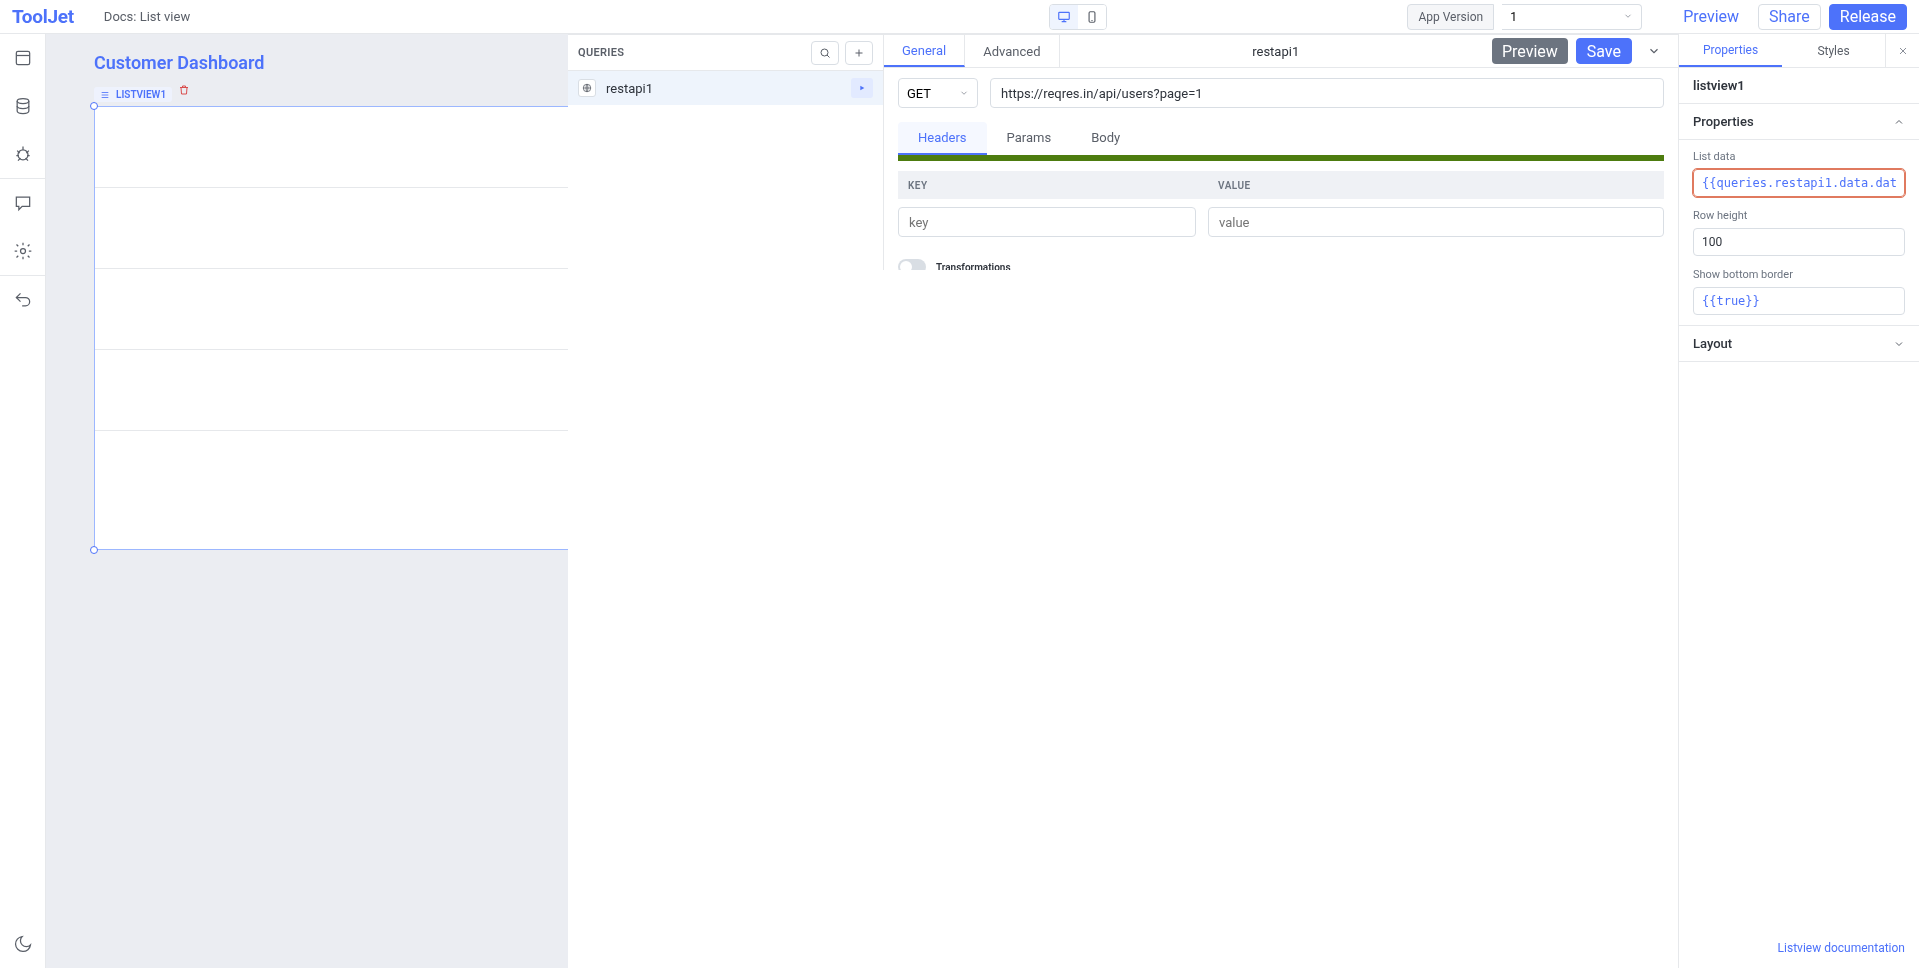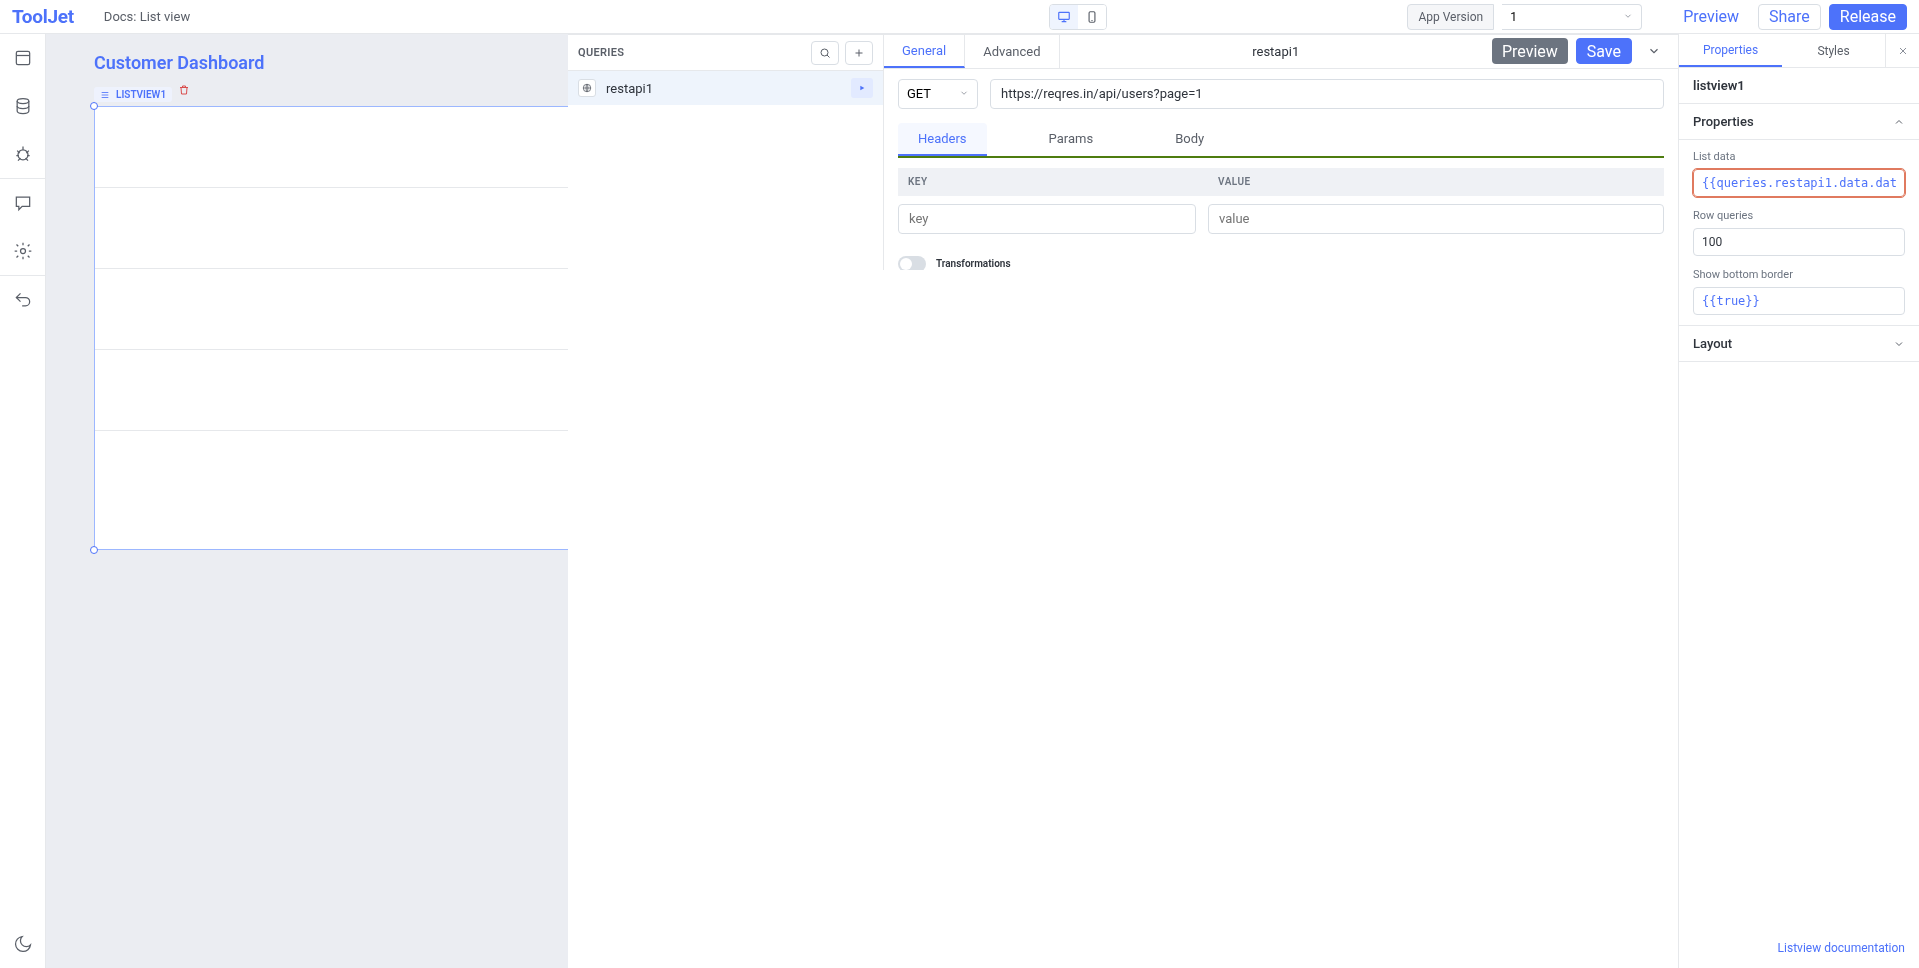--- a/index.html
+++ b/index.html
@@ -75,21 +75,21 @@
 .q-actions { display: flex; align-items: center; gap: 8px; padding-right: 10px; }
 .btn-dark { background: #6c7480; color: #fff; border: none; }
 .chev-btn { width: 28px; height: 26px; display:flex;align-items:center;justify-content:center;cursor:pointer;}
 .chev-btn svg{width:14px;height:14px;stroke:#5a5f68;}
 
 .q-body { padding: 10px 14px; overflow: auto; }
 .q-row1 { display: flex; gap: 12px; }
 .method-sel { width: 80px; height: 30px; border: 1px solid #d9dee4; border-radius: 4px; font-size: 13px; padding: 0 8px; display:flex;align-items:center;justify-content:space-between; background:#fff;}
 .url-input { flex: 1; height: 30px; border: 1px solid #d9dee4; border-radius: 4px; font-size: 13px; padding: 0 10px; color:#2f343c;}
 
-.sub-tabs { display: flex; margin-top: 14px; border-bottom: 2px solid #4d7c0f; gap: 42px; }
+.sub-tabs { display: flex; margin-top: 14px; border-bottom: 6px solid #4d7c0f; }
 .sub-tab { padding: 8px 20px; font-size: 13px; color: #5a5f68; cursor: pointer; }
 .sub-tab.active { color: #4d72fa; border-bottom: 2px solid #4d72fa; background:#f5f8ff; border-radius:4px 4px 0 0;}
 .kv-head { display: flex; background: #eff1f5; height: 28px; align-items: center; margin-top: 10px; }
 .kv-head div { font-size: 10px; color: #6c7480; font-weight: 600; letter-spacing: .5px; }
 .kv-head .k { width: 310px; padding-left: 10px;} .kv-head .v { padding-left: 10px; }
 .kv-row { display: flex; gap: 12px; margin-top: 8px; }
 .kv-row input { height: 30px; border: 1px solid #d9dee4; border-radius: 4px; font-size: 13px; padding: 0 10px; }
 .kv-row input.key { width: 298px; } .kv-row input.val { width: 456px; }
 .transform { margin-top: 22px; display:flex; align-items:center; gap:10px; font-size:10px; color:#2f343c; font-weight:600;}
 .toggle-off{ width:28px;height:16px;border-radius:10px;background:#d9dee4;position:relative;}
@@ -330,21 +330,21 @@
       <svg viewBox="0 0 24 24" fill="none" stroke-width="2">
           <path d="M6 15l6-6 6 6"></path>
         </svg>
     </div>
     <div class="section-body">
       <div class="field-group">
         <span class="field-label">List data</span>
         <input class="field-input hl" value="{{queries.restapi1.data.data}}" style="">
       </div>
       <div class="field-group">
-        <span class="field-label">Row queries</span>
+        <span class="field-label">Row height</span>
         <input class="field-input plain" value="100" style="">
       </div>
       <div class="field-group" style="margin-bottom:0;">
         <span class="field-label">Show bottom border</span>
         <input class="field-input" value="{{true}}" style="">
       </div>
     </div>
     <div class="section-head">
       <span>Layout</span>
       <svg viewBox="0 0 24 24" fill="none" stroke-width="2">

